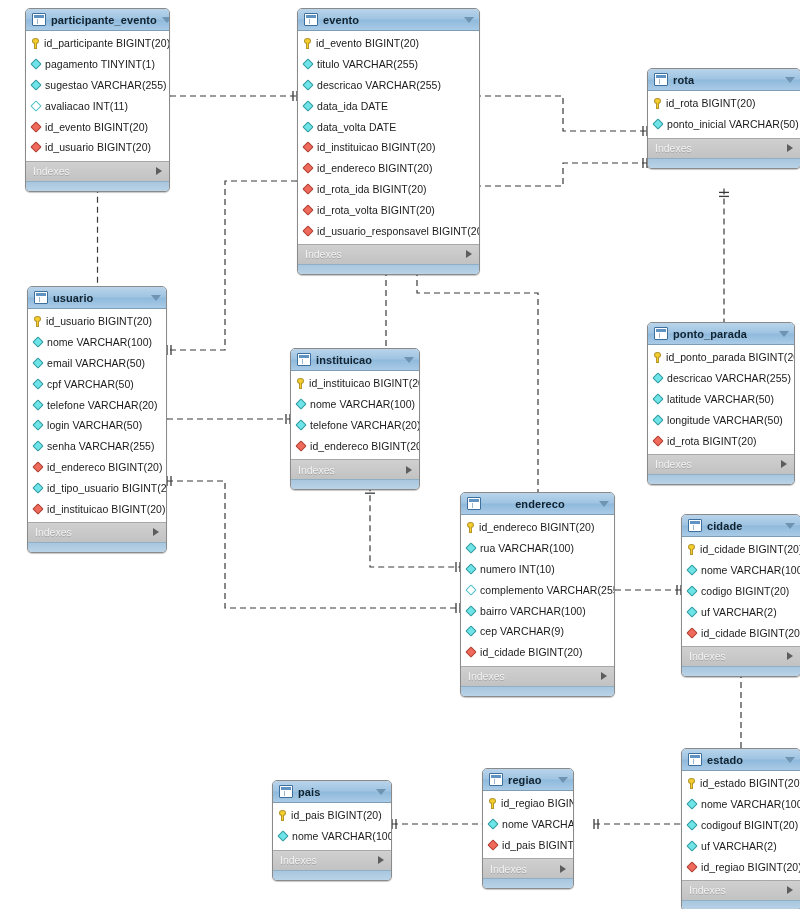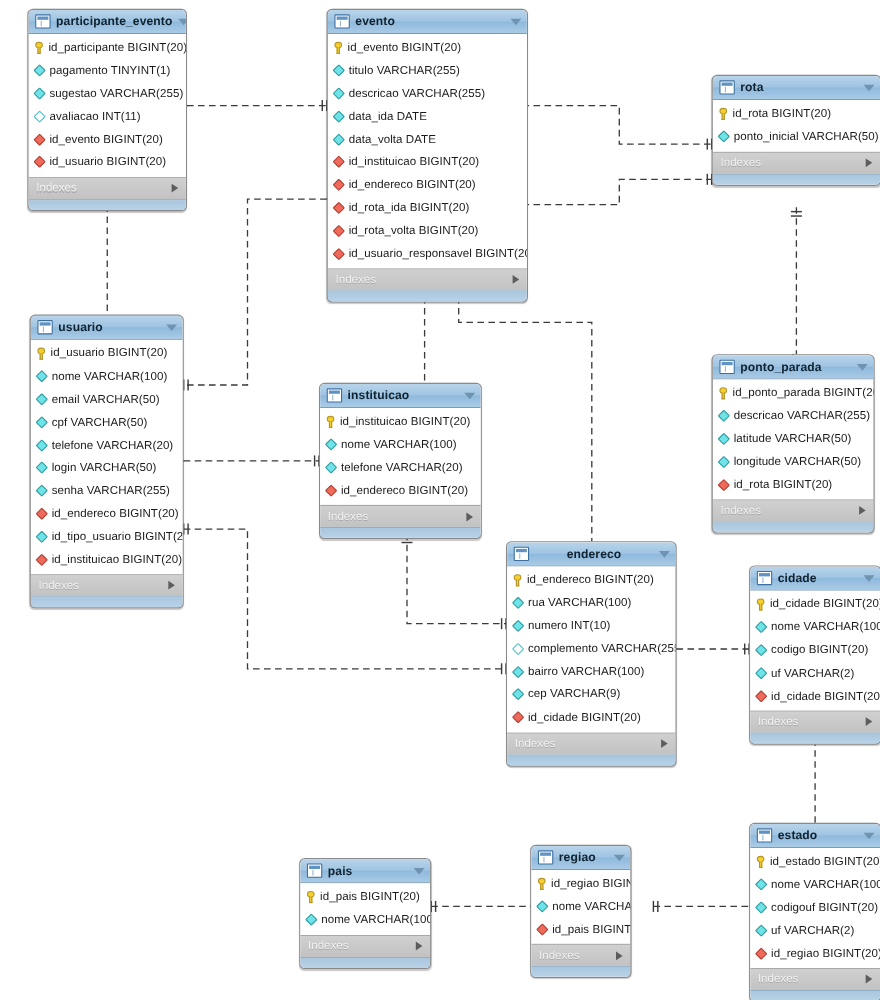--- a/index.html
+++ b/index.html
@@ -424,21 +424,21 @@
           <span class="gi fk"></span>
           <span class="col-name">id_instituicao BIGINT(20)</span>
         </div>
       </div>
       <div class="tbl-footer">
         <span class="lbl">Indexes</span>
         <span class="arrow"></span>
       </div>
       <div class="tbl-base"></div>
     </div>
-    <div class="table-box" style="left: 277px; top: 348px; width: 148px;">
+    <div class="table-box" style="left: 277px; top: 348px; width: 130px;">
       <div class="tbl-header">
         <span class="tbl-icon"></span>
         <span class="tbl-title">instituicao</span>
         <span class="tbl-caret"></span>
       </div>
       <div class="tbl-cols">
         <div class="col-row">
           <span class="gi pk"></span>
           <span class="col-name">id_instituicao BIGINT(20)</span>
         </div>

